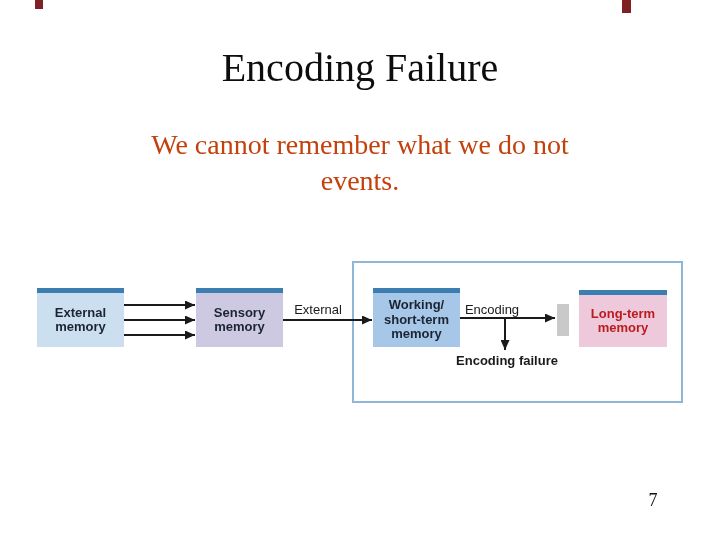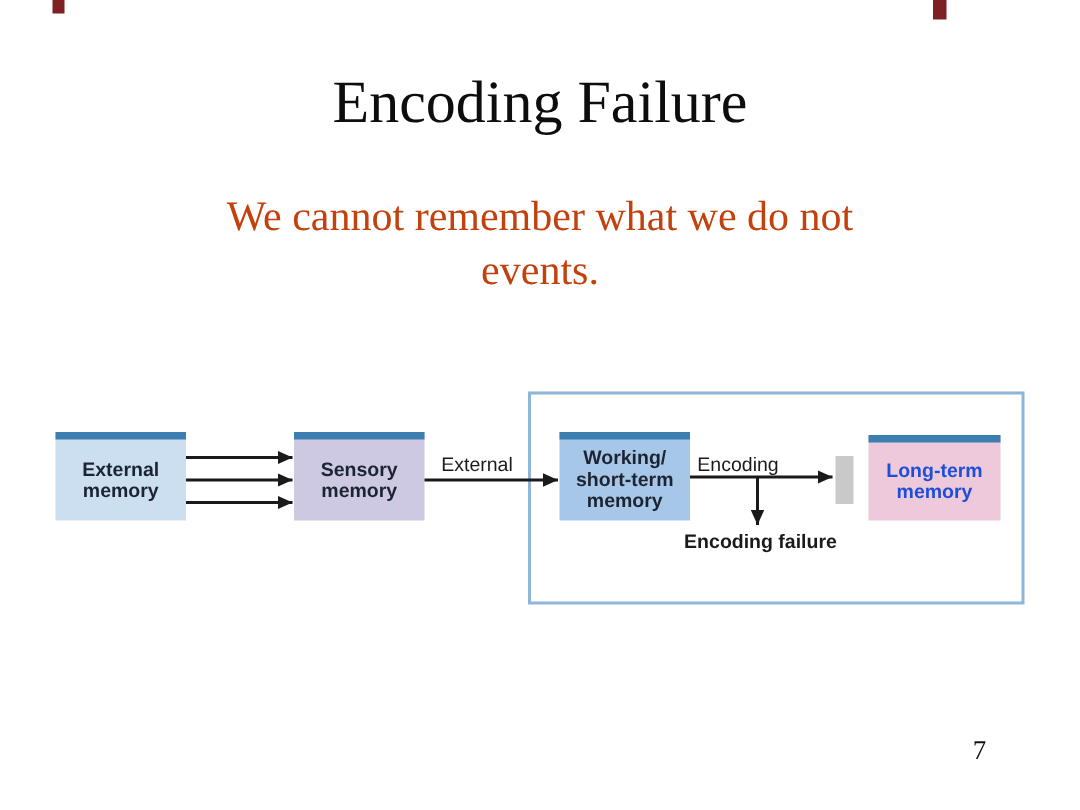--- a/index.html
+++ b/index.html
@@ -75,21 +75,21 @@
       <div>Sensory</div>
       <div>memory</div>
     </div>
 
     <div class="dbox" id="box-working" style="background: rgb(166, 199, 231); border-top-color: rgb(61, 126, 177); color: rgb(28, 36, 51); align-items: center;">
       <div>Working/</div>
       <div>short-term</div>
       <div>memory</div>
     </div>
 
-    <div class="dbox" id="box-longterm" style="background: rgb(238, 201, 220); border-top-color: rgb(61, 126, 177); color: #1d4ed8; justify-content: center;">
+    <div class="dbox" id="box-longterm" style="background: rgb(238, 201, 220); border-top-color: rgb(61, 126, 177); color: #b91c1c; justify-content: center;">
       <div>Long-term</div>
       <div>memory</div>
     </div>
 
     <div class="flow-label" id="label-attention">External</div>
     <div class="flow-label" id="label-encoding">Encoding</div>
 
     <div class="barrier"></div>
 
     <div class="caption">

